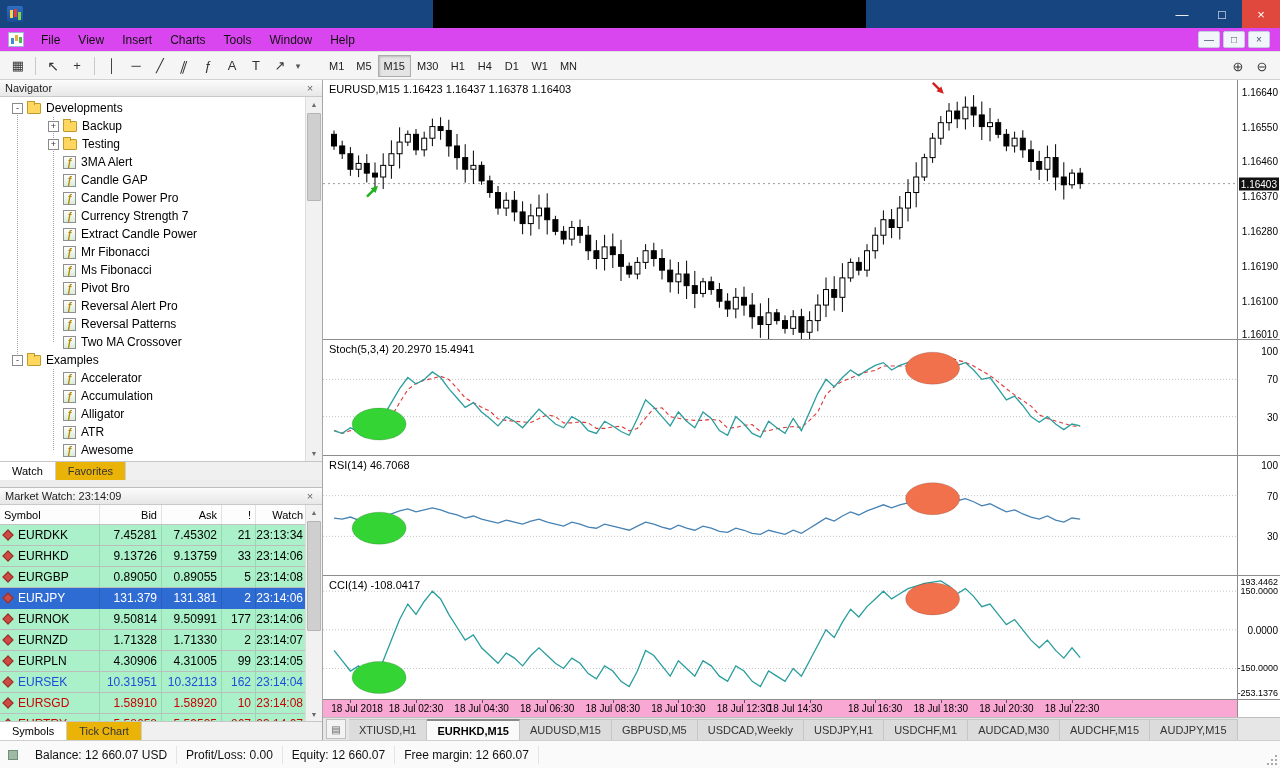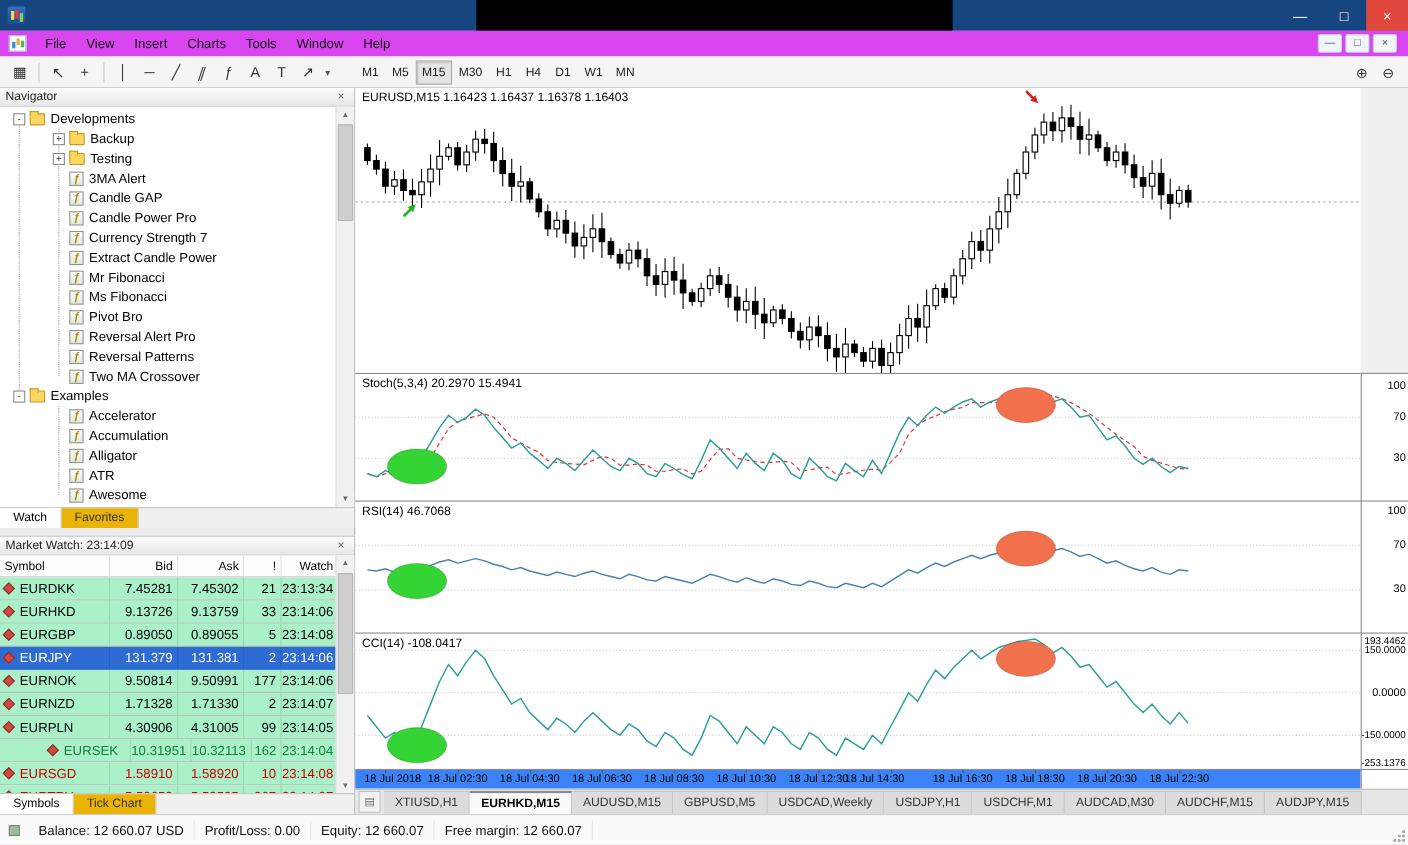--- a/index.html
+++ b/index.html
@@ -85,21 +85,21 @@
   .mw-cols { height:20px; display:flex; align-items:center; border-bottom:1px solid #c2c2c2; font-size:11px; background:#fdfdfd; }
   .mw-cols span { border-right:1px solid #e3e3e3; height:100%; display:flex; align-items:center; }
   #mw-body { position:absolute; left:0; top:37px; width:306px; bottom:18px; overflow:hidden; }
   .mw-row { height:21px; display:flex; align-items:center; background:#aaf0c8; border-bottom:1px solid #bdbdbd; font-size:12px; }
   .mw-row > span { height:100%; display:flex; align-items:center; border-right:1px solid rgba(0,0,0,.10); }
   .c-sym { width:100px; padding-left:4px; gap:6px; }
   .c-bid { width:62px; justify-content:flex-end; padding-right:4px; }
   .c-ask { width:60px; justify-content:flex-end; padding-right:4px; }
   .c-spr { width:34px; justify-content:flex-end; padding-right:4px; }
   .c-time { width:50px; justify-content:flex-end; padding-right:2px; }
-  .mw-row.tx-blue { color:#15803d;padding-left:40px; } .mw-row.tx-red { color:#cc0000; }
+  .mw-row.tx-blue { color:#1d4ed8; } .mw-row.tx-red { color:#cc0000; }
   .mw-row.selected { background:#2e6bd3; color:#fff; border-bottom-color:#2e6bd3; }
   .sym-diamond { width:8px; height:8px; background:#cf4a42; border:1px solid #8d2f28; transform:rotate(45deg); flex:0 0 auto; }
   #mw-scroll { top:17px; bottom:18px; }
   #mw-thumb { top:16px; height:110px; }
 
   
   .pane { position:absolute; left:323px; width:914px; background:#fff; overflow:hidden; }
   #pane-main { top:80px; height:260px; }
   #pane-stoch { top:340px; height:116px; }
   #pane-rsi   { top:456px; height:120px; }
@@ -107,21 +107,21 @@
   .pane svg { position:absolute; left:0; top:0; }
   .pane-label { position:absolute; left:6px; top:3px; font-size:11px; color:#000; z-index:5; }
   .hline { position:absolute; left:323px; width:957px; height:1px; background:#8c8c8c; z-index:6; }
   #hl1 { top:339px; } #hl2 { top:455px; } #hl3 { top:575px; } #hl4 { top:699px; }
   .axis { position:absolute; left:1237px; width:43px; background:#fff; border-left:1px solid #8c8c8c; overflow:hidden; }
   #axis-main { top:80px; height:260px; } #axis-stoch { top:340px; height:116px; }
   #axis-rsi { top:456px; height:120px; } #axis-cci { top:576px; height:123px; }
   .axis span { position:absolute; right:2px; transform:translateY(-50%); font-size:10px; color:#000; white-space:nowrap; }
   .axis span.small { font-size:9px; }
   .cur-tag { background:#111; color:#fff !important; padding:1px 2px; right:1px !important; }
-  .time-axis { position:absolute; left:323px; top:700px; width:914px; height:17px; background:#3b82f6; overflow:hidden; }
+  .time-axis { position:absolute; left:323px; top:700px; width:914px; height:17px; background:#f9a8d4; overflow:hidden; }
   .time-axis span { position:absolute; top:3px; transform:translateX(-50%); font-size:10px; color:#000; white-space:nowrap; }
   .time-axis i { position:absolute; top:0; width:1px; height:3px; background:#555; }
   .axis-corner { position:absolute; left:1237px; top:700px; width:43px; height:17px; background:#fff; border-left:1px solid #8c8c8c; }
 
   
   .chart-tabs { position:absolute; left:323px; top:717px; right:0; height:23px; background:#e6e6e6;
     border-top:1px solid #bdbdbd; display:flex; align-items:flex-end; }
   .ct-icon { width:20px; height:20px; margin:0 3px 1px 3px; border:1px solid #c0c0c0; background:#f3f3f3;
     color:#666; font-size:10px; display:flex; align-items:center; justify-content:center; }
   .chart-tab { height:21px; padding:0 10px; display:flex; align-items:center; font-size:11px; color:#333;
@@ -702,20 +702,31 @@
         <ellipse cx="56.099999999999994" cy="101.45385524508502" rx="27" ry="16" fill="#35d435" stroke="rgba(0,0,0,0.15)"></ellipse>
         <ellipse cx="609.5999999999999" cy="22.913164785646057" rx="27" ry="16" fill="#f2714d" stroke="rgba(0,0,0,0.15)"></ellipse>
       </svg>
     </div>
 
   <div class="hline" id="hl1" data-name="pane-divider"></div>
   <div class="hline" id="hl2" data-name="pane-divider"></div>
   <div class="hline" id="hl3" data-name="pane-divider"></div>
   <div class="hline" id="hl4" data-name="pane-divider"></div>
 
+  <div class="axis" id="axis-main" data-name="price-axis">
+      <span data-name="price-axis-label" style="top: 11.6418px;">1.16640</span>
+      <span data-name="price-axis-label" style="top: 46.5672px;">1.16550</span>
+      <span data-name="price-axis-label" style="top: 81.4925px;">1.16460</span>
+      <span data-name="price-axis-label" style="top: 116.418px;">1.16370</span>
+      <span data-name="price-axis-label" style="top: 151.343px;">1.16280</span>
+      <span data-name="price-axis-label" style="top: 186.269px;">1.16190</span>
+      <span data-name="price-axis-label" style="top: 221.194px;">1.16100</span>
+      <span data-name="price-axis-label" style="top: 254px;">1.16010</span>
+      <span class="cur-tag" data-name="current-price-tag" style="top: 103.612px;">1.16403</span>
+    </div>
   <div class="axis" id="axis-stoch" data-name="stochastic-axis">
       <span data-name="indicator-axis-label" style="top: 11.4483px;">100</span>
       <span data-name="indicator-axis-label" style="top: 39.3793px;">70</span>
       <span data-name="indicator-axis-label" style="top: 76.6207px;">30</span>
     </div>
   <div class="axis" id="axis-rsi" data-name="rsi-axis">
       <span data-name="indicator-axis-label" style="top: 9.09091px;">100</span>
       <span data-name="indicator-axis-label" style="top: 39.6364px;">70</span>
       <span data-name="indicator-axis-label" style="top: 80.3636px;">30</span>
     </div>

